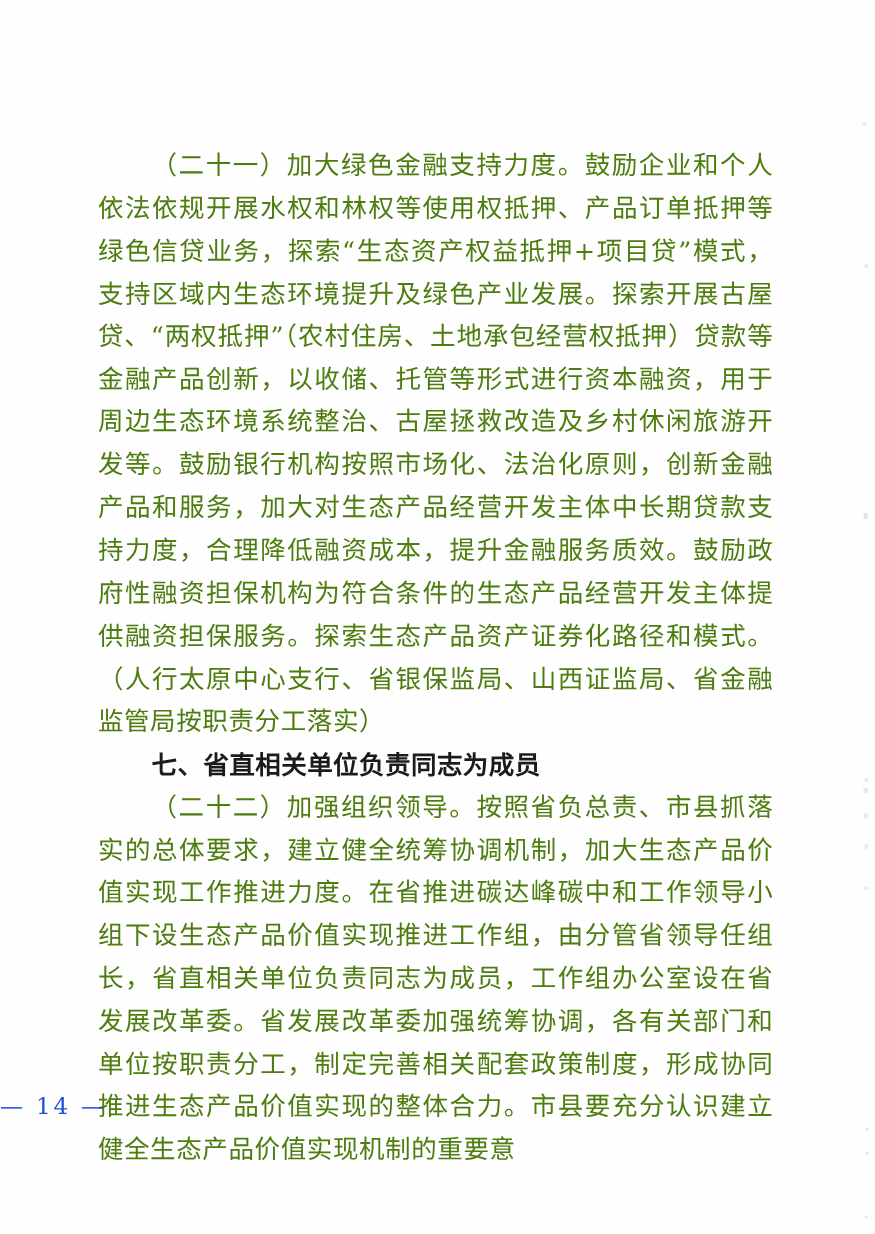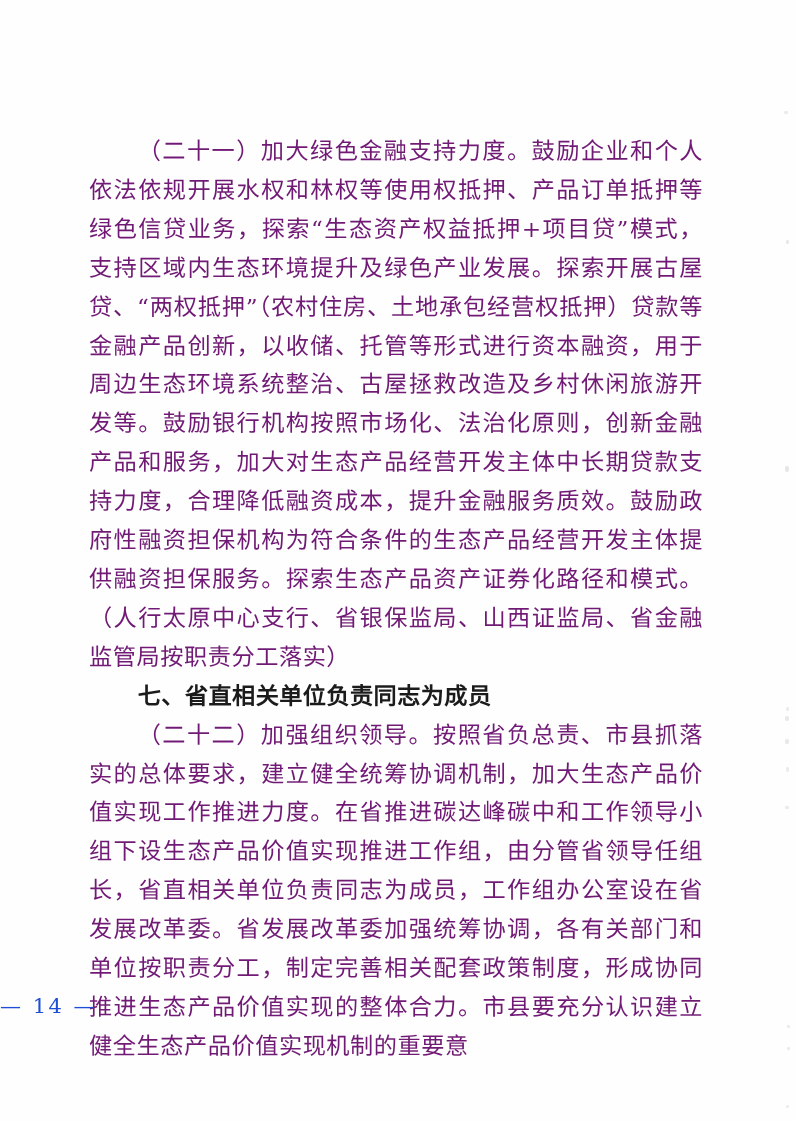--- a/index.html
+++ b/index.html
@@ -30,21 +30,21 @@
     position: absolute;
     left: 89px;
     top: 132px;
     width: 614px;
   }
 
   .para {
     margin: 0;
     font-size: 23.2px;
     line-height: 38.9px;
-    color: #701a75;
+    color: #4d7c0f;
     text-align: justify;
     text-justify: inter-ideograph;
     letter-spacing: 0.55px;
     text-indent: 2.1em;
     font-family: "DejaVu Serif", "Liberation Serif", serif;
     font-weight: 400;
     -webkit-font-smoothing: antialiased;
   }
 
   .heading {

